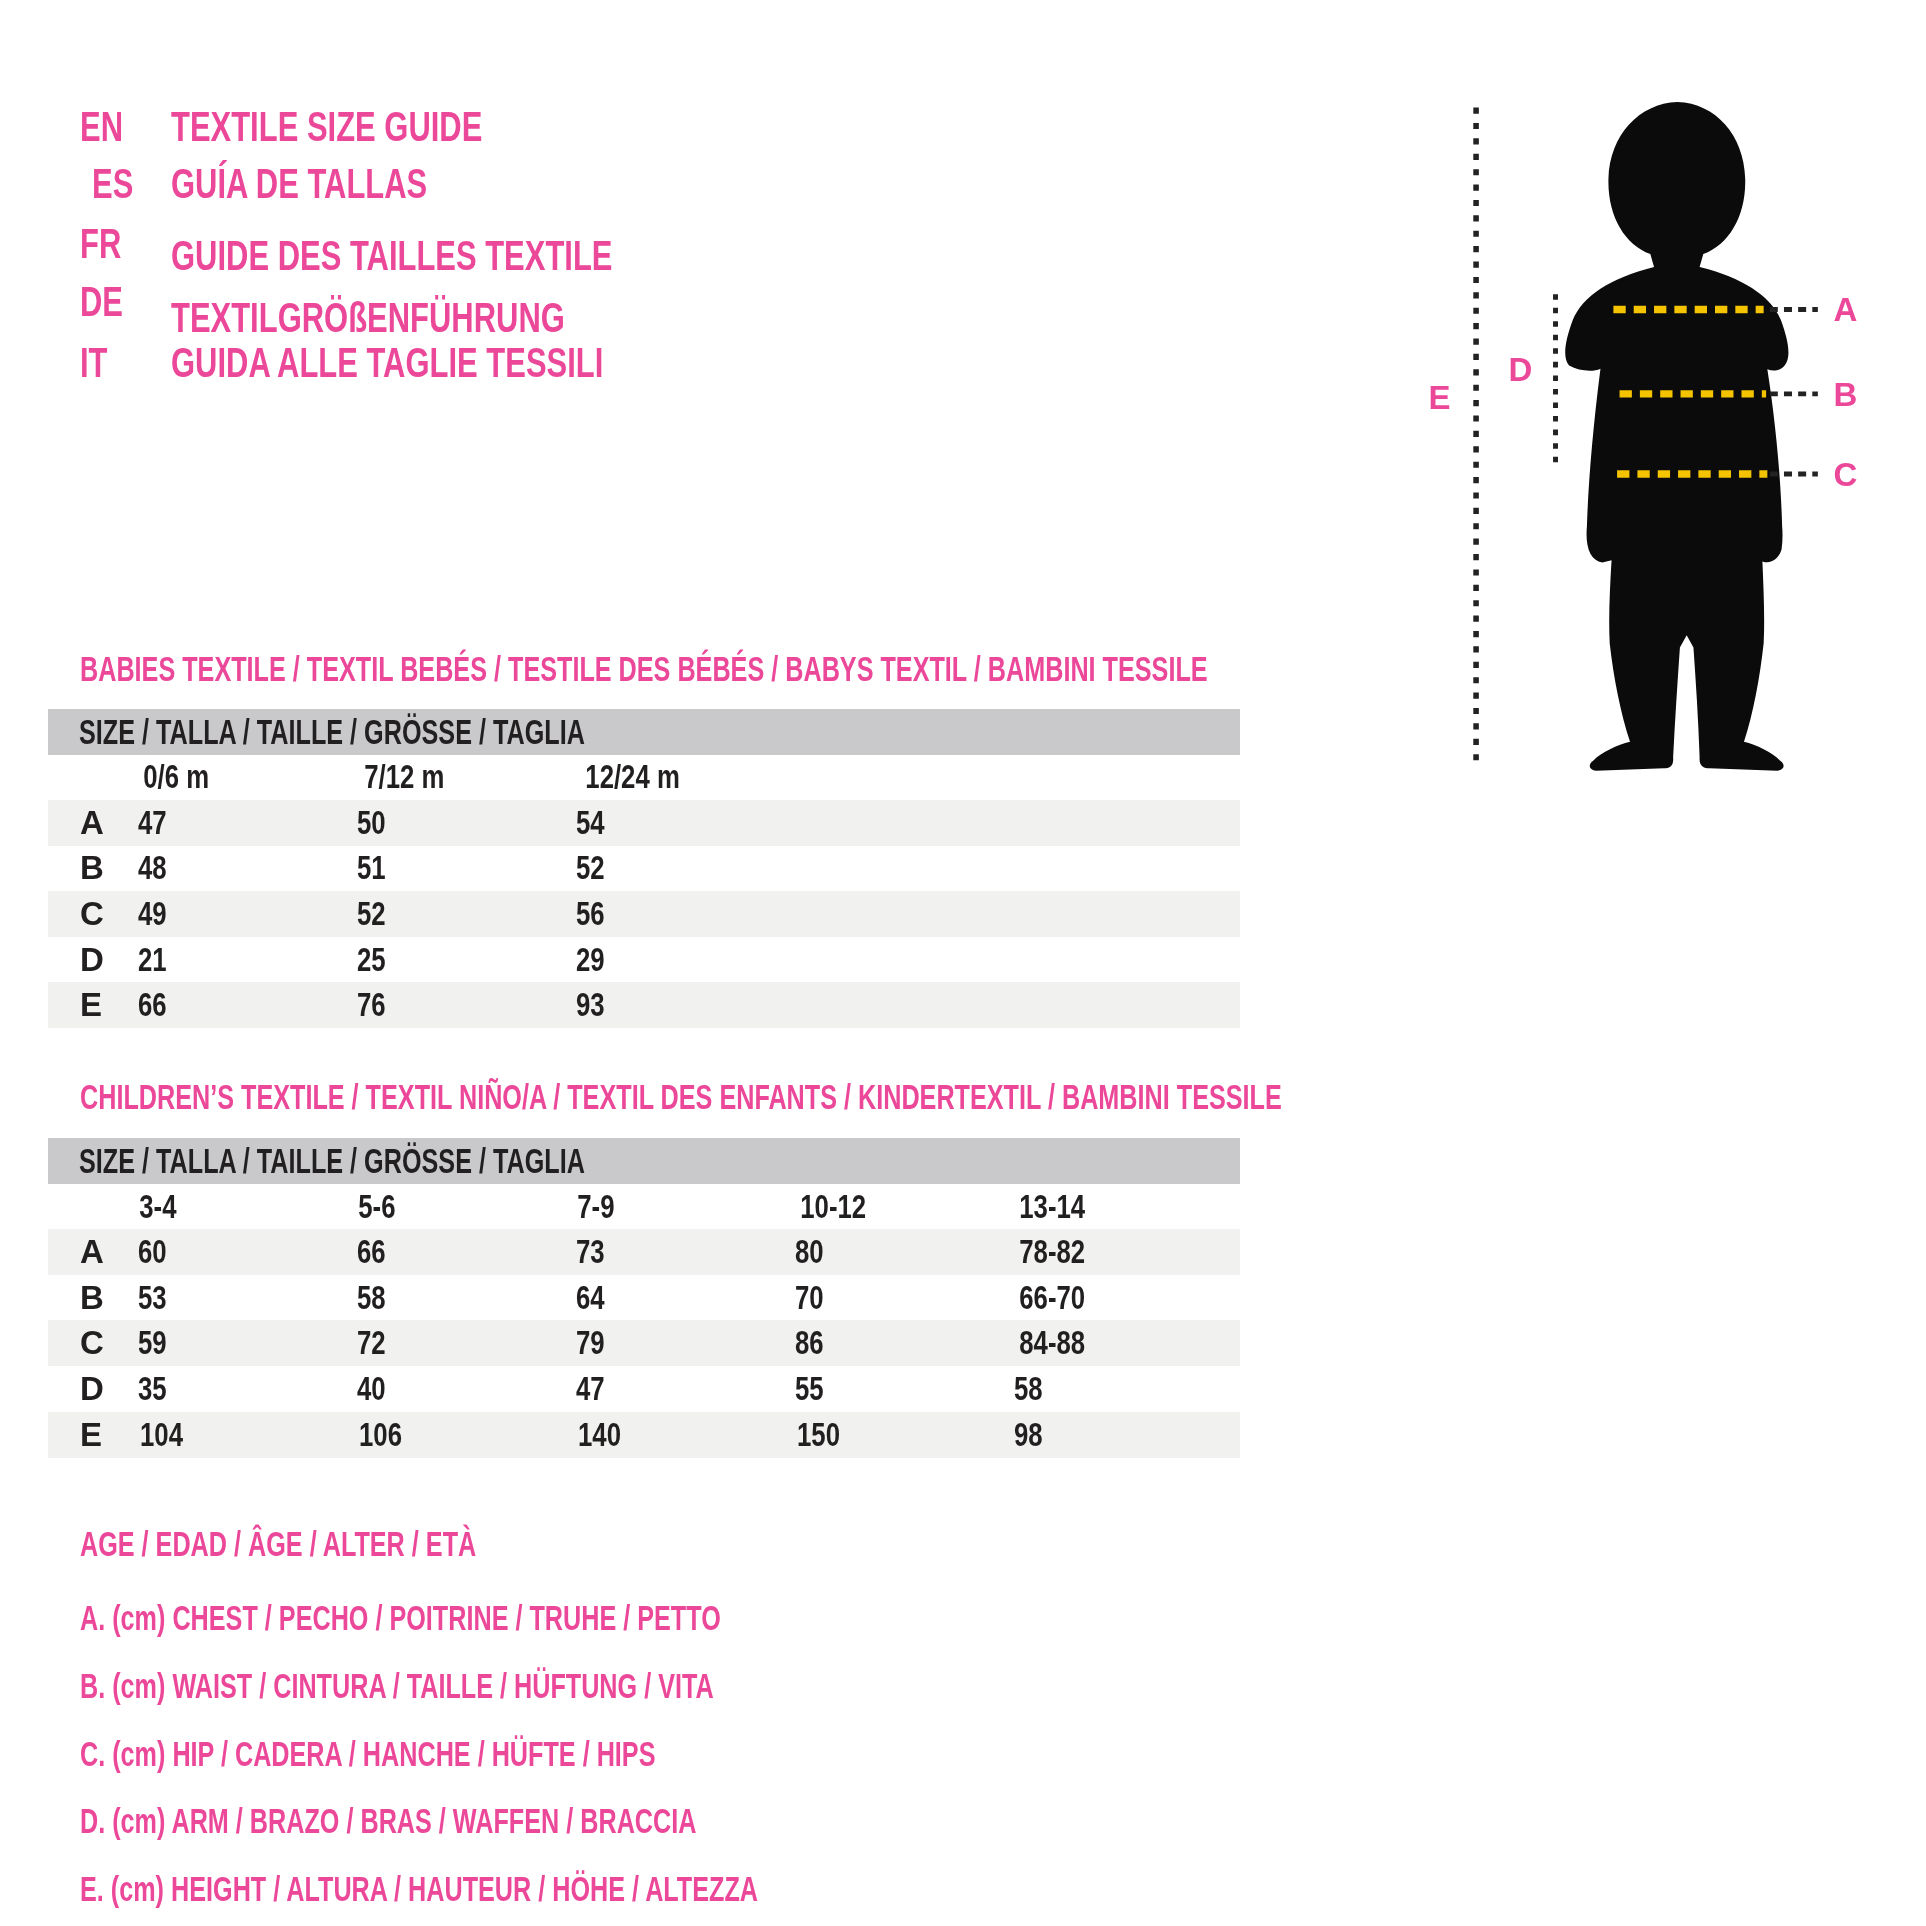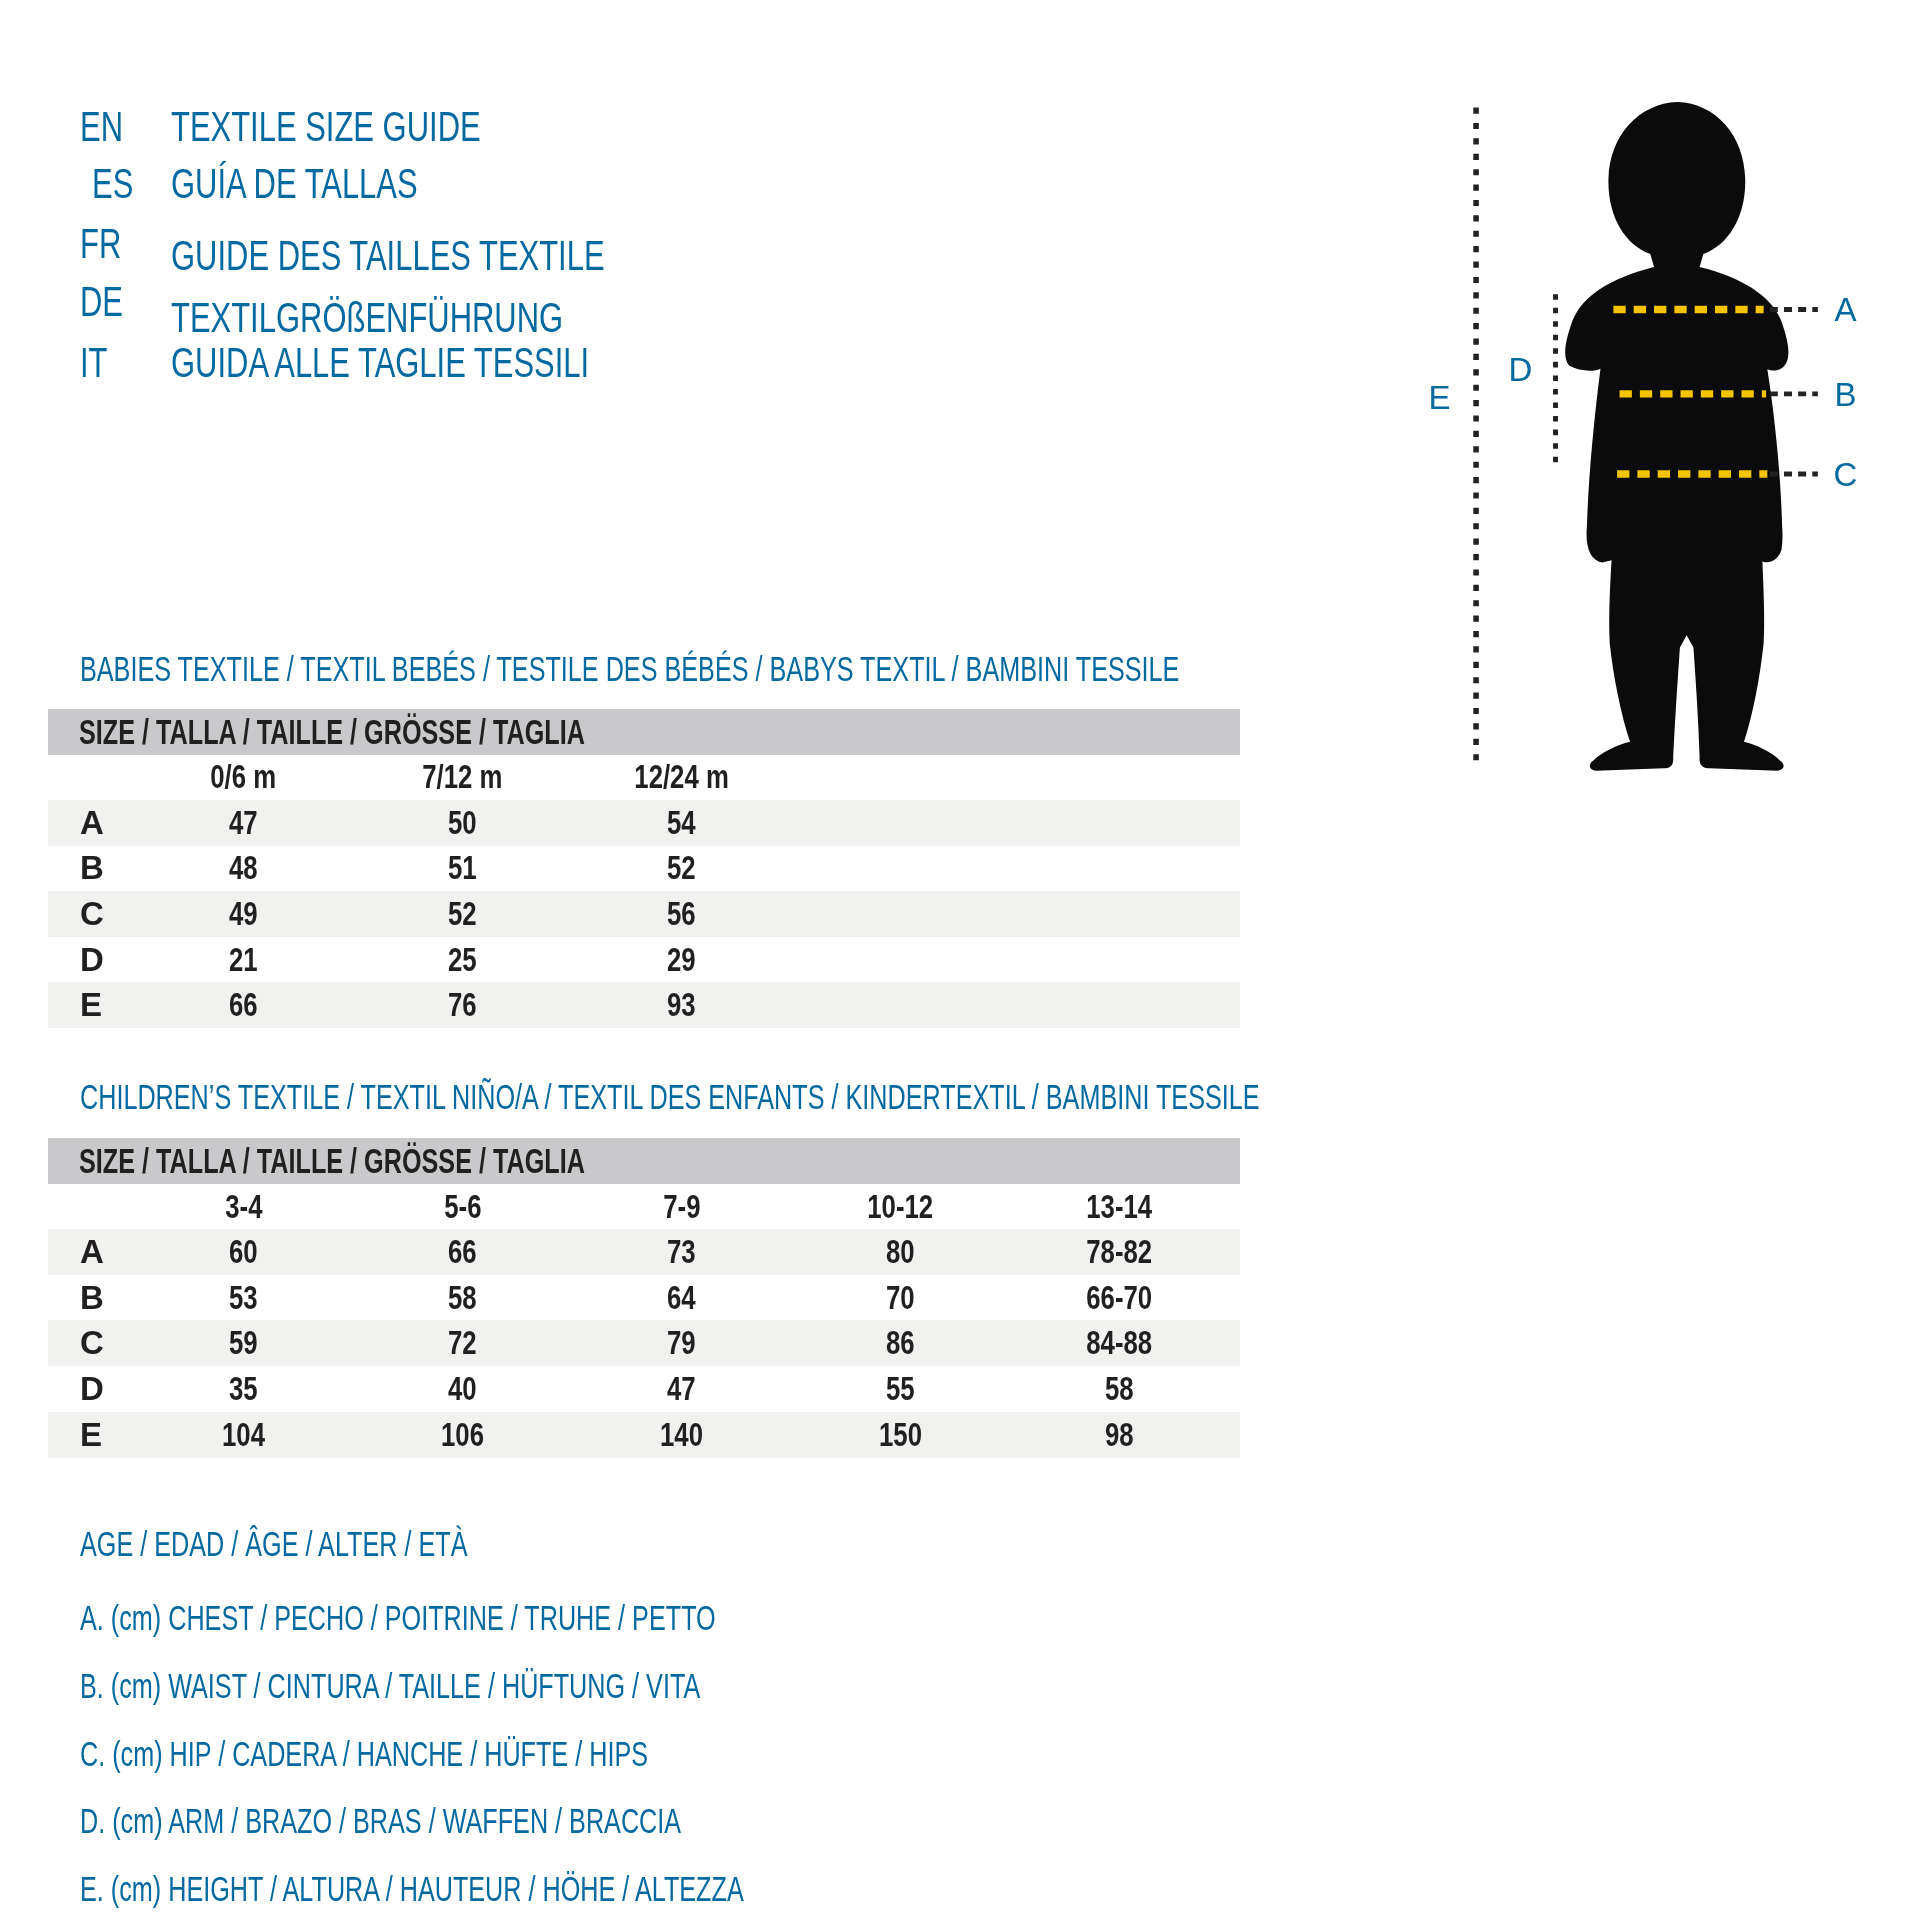--- a/index.html
+++ b/index.html
@@ -1,31 +1,31 @@
 <!DOCTYPE html>
 <html style="font-size:10px"><head>
 <meta charset="utf-8">
 <style>
   html,body{margin:0;padding:0;background:#ffffff;}
   #page{position:relative;width:1926px;height:1926px;background:#ffffff;overflow:hidden;
         font-family:"Liberation Sans","DejaVu Sans",sans-serif;color:#221f20;}
-  .t{position:absolute;font-weight:normal;color:#0369a1;white-space:nowrap;}
+  .t{position:absolute;font-weight:bold;color:#ec4899;white-space:nowrap;}
   .cond{display:inline-block;transform:scaleX(0.72);transform-origin:0 50%;white-space:nowrap;}
   .condc{display:inline-block;transform:scaleX(0.78);transform-origin:50% 50%;white-space:nowrap;}
   .langrow{height:55px;line-height:55px;font-size:43px;}
   .sectitle{height:47px;line-height:47px;font-size:35px;}
   .legrow{height:47px;line-height:47px;font-size:35px;}
   .tbl-bar{position:absolute;left:48px;width:1192px;height:46px;background:#c9c9cb;
            display:flex;align-items:center;padding-left:31px;box-sizing:border-box;
            font-size:35px;font-weight:bold;}
   .tbl-row{position:absolute;left:48px;width:1192px;height:46px;display:grid;
            grid-template-columns:86px 219px 219px 219px 219px 219px;align-items:center;
            font-size:33px;font-weight:bold;}
   .tbl-row .lab{padding-left:32px;}
-  .tbl-row .val{text-align:center;text-decoration:underline;}
+  .tbl-row .val{text-align:left;text-decoration:underline;}
   .stripe{background:#f1f1f0;}
   .figlabel{height:37px;line-height:37px;font-size:33px;width:43px;text-align:center;}
   svg{position:absolute;display:block;}
 </style>
 </head>
 <body>
 
 <div id="page">
 
   <div>

